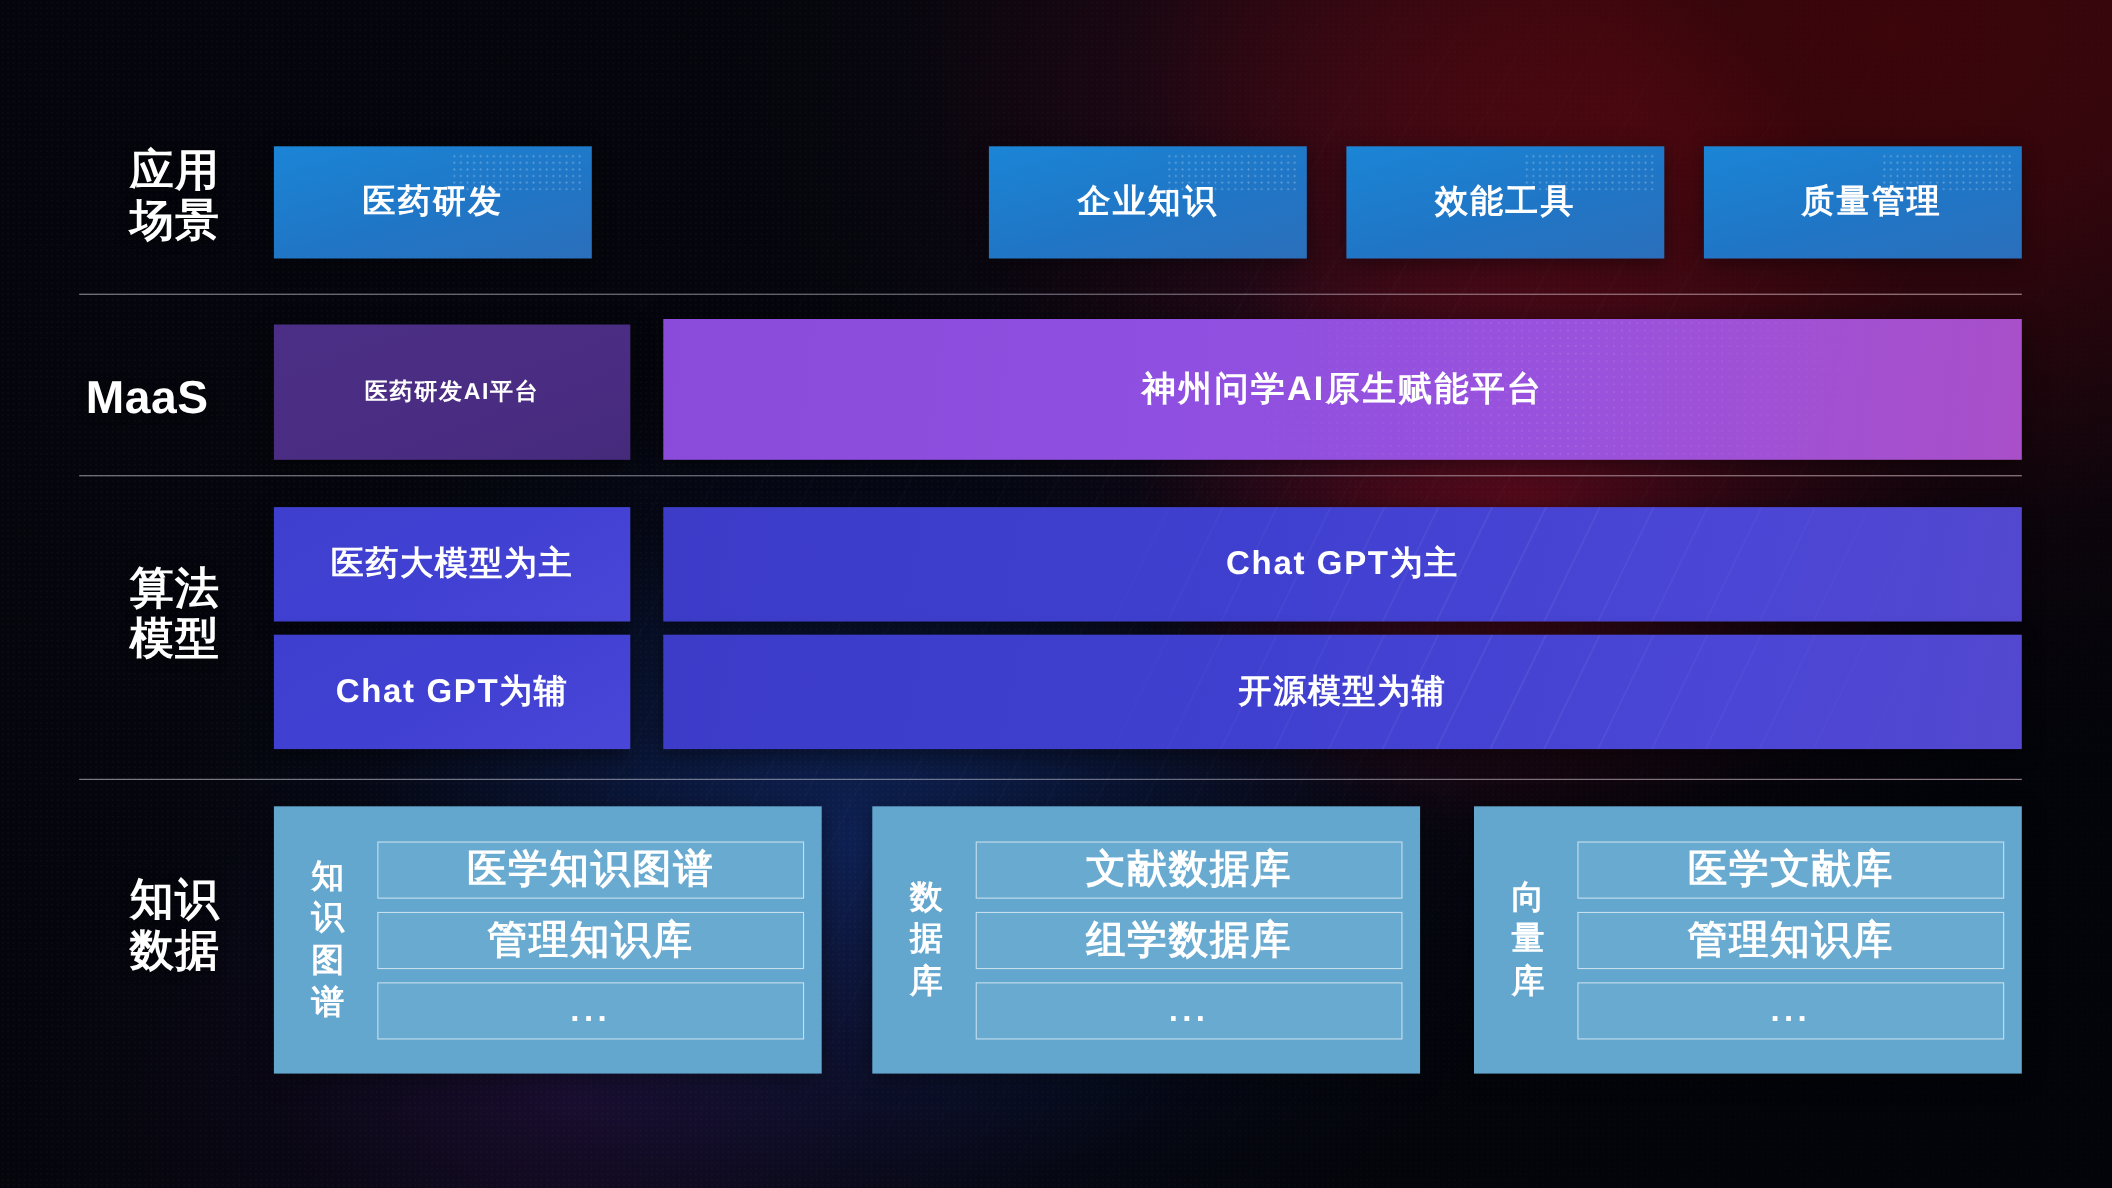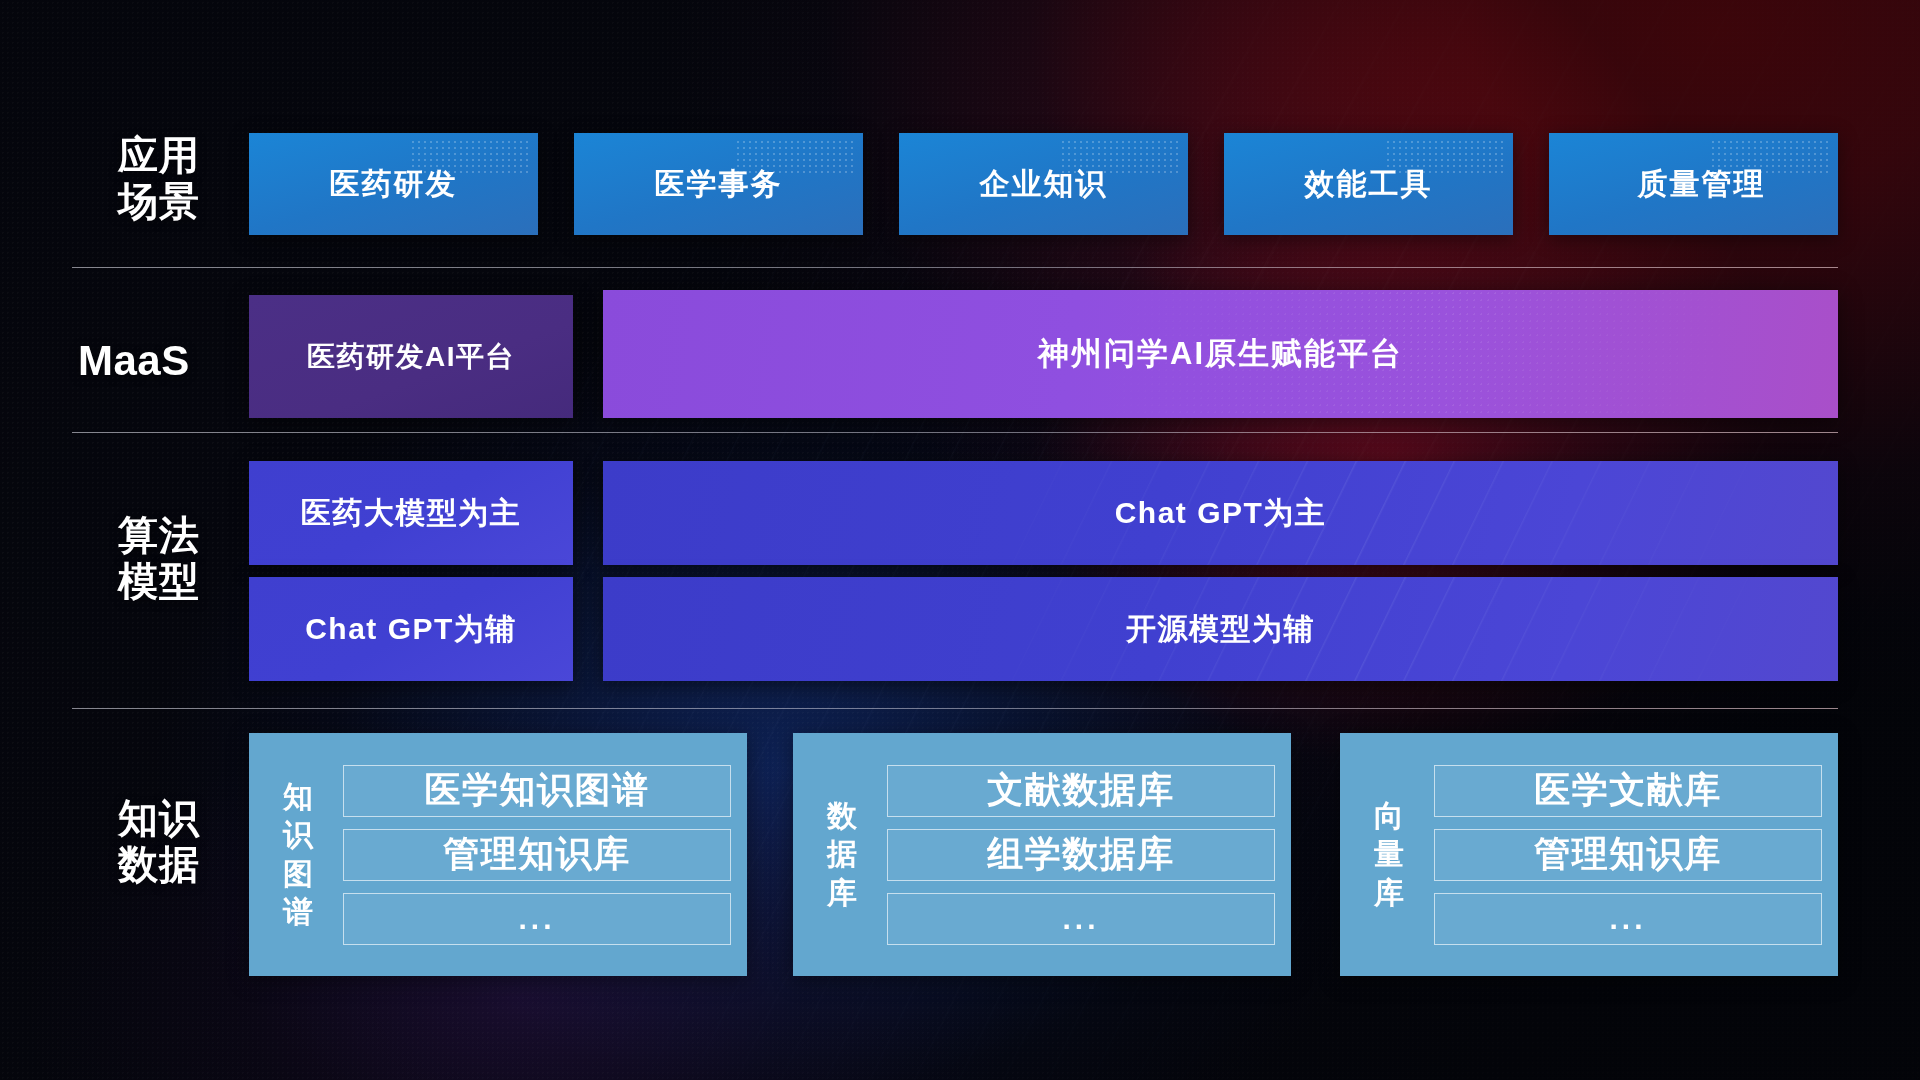--- a/index.html
+++ b/index.html
@@ -150,21 +150,21 @@
     position: absolute;
     top: 6px; right: 8px; width: 120px; height: 34px;
     background-image: radial-gradient(rgba(255,255,255,0.22) 1px, transparent 1px);
     background-size: 6px 6px;
     pointer-events: none;
   }
 
   
   .maas-left {
     background: linear-gradient(160deg, #4b2f86 0%, #4a2d82 60%, #452a7c 100%);
-    font-size: 28px;
+    font-size: 21px;
     letter-spacing: 1.5px;
     box-shadow: 0 4px 20px rgba(0,0,0,.45);
   }
   .maas-right {
     background: linear-gradient(97deg, #8a4bdb 0%, #8f4fe0 38%, #9a52dc 68%, #a94fc9 100%);
     font-size: 31px;
     letter-spacing: 2px;
     box-shadow: 0 4px 22px rgba(0,0,0,.45);
   }
   .maas-right::after {
@@ -260,23 +260,20 @@
   <div id="content">
 
     <div class="row-label cn" style="top:132px;">
       <div>应用</div>
       <div>场景</div>
     </div>
 
     <div class="box scen" style="left:249px;  top:133px; width:289px; height:102px;">
       <span class="lbl">医药研发</span>
     </div>
-    <div class="box scen" style="left:574px;  top:133px; width:289px; height:102px;">
-      <span class="lbl">医学事务</span>
-    </div>
     <div class="box scen" style="left:899px;  top:133px; width:289px; height:102px;">
       <span class="lbl">企业知识</span>
     </div>
     <div class="box scen" style="left:1224px; top:133px; width:289px; height:102px;">
       <span class="lbl">效能工具</span>
     </div>
     <div class="box scen" style="left:1549px; top:133px; width:289px; height:102px;padding-left:16px;">
       <span class="lbl">质量管理</span>
     </div>
 

